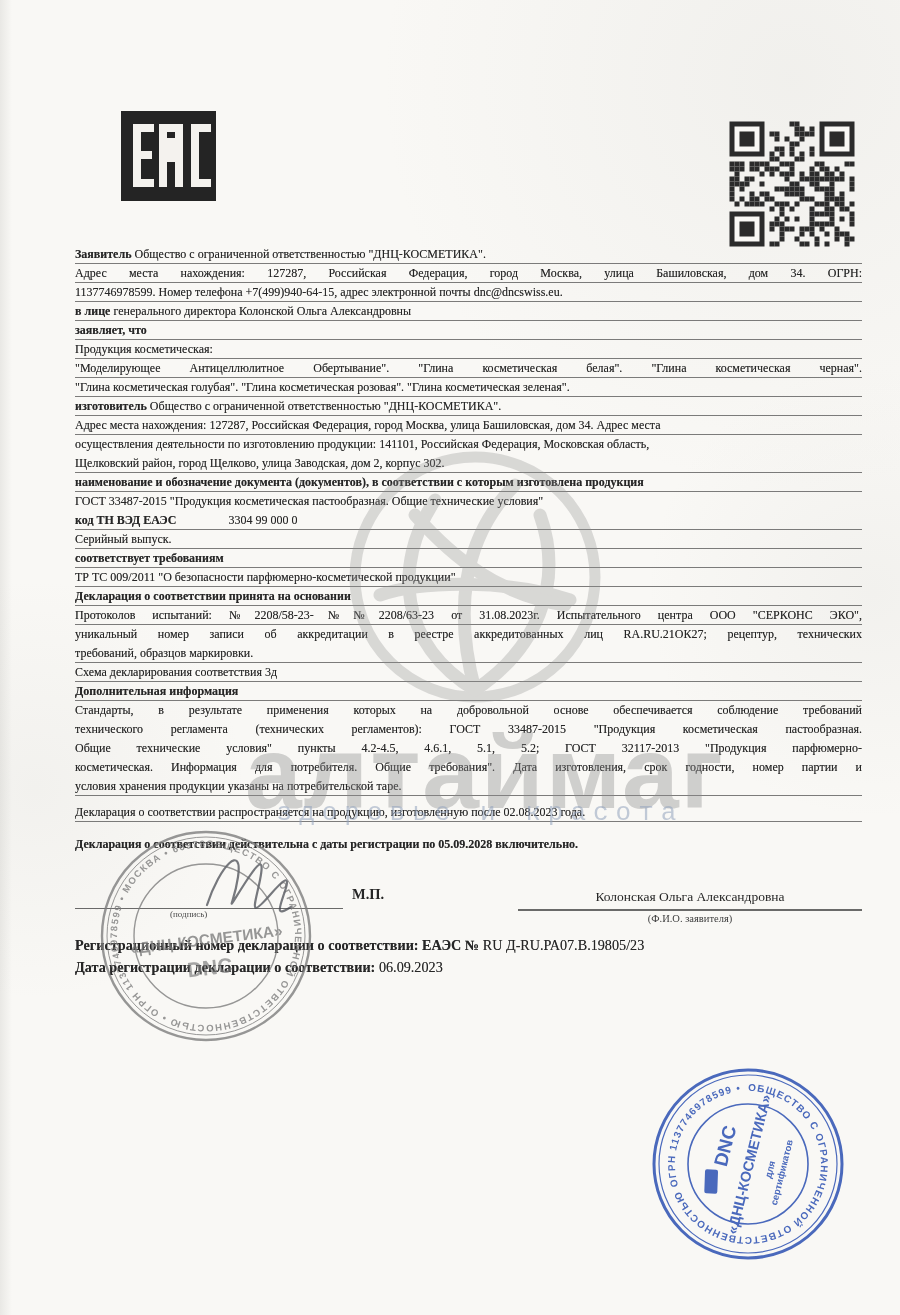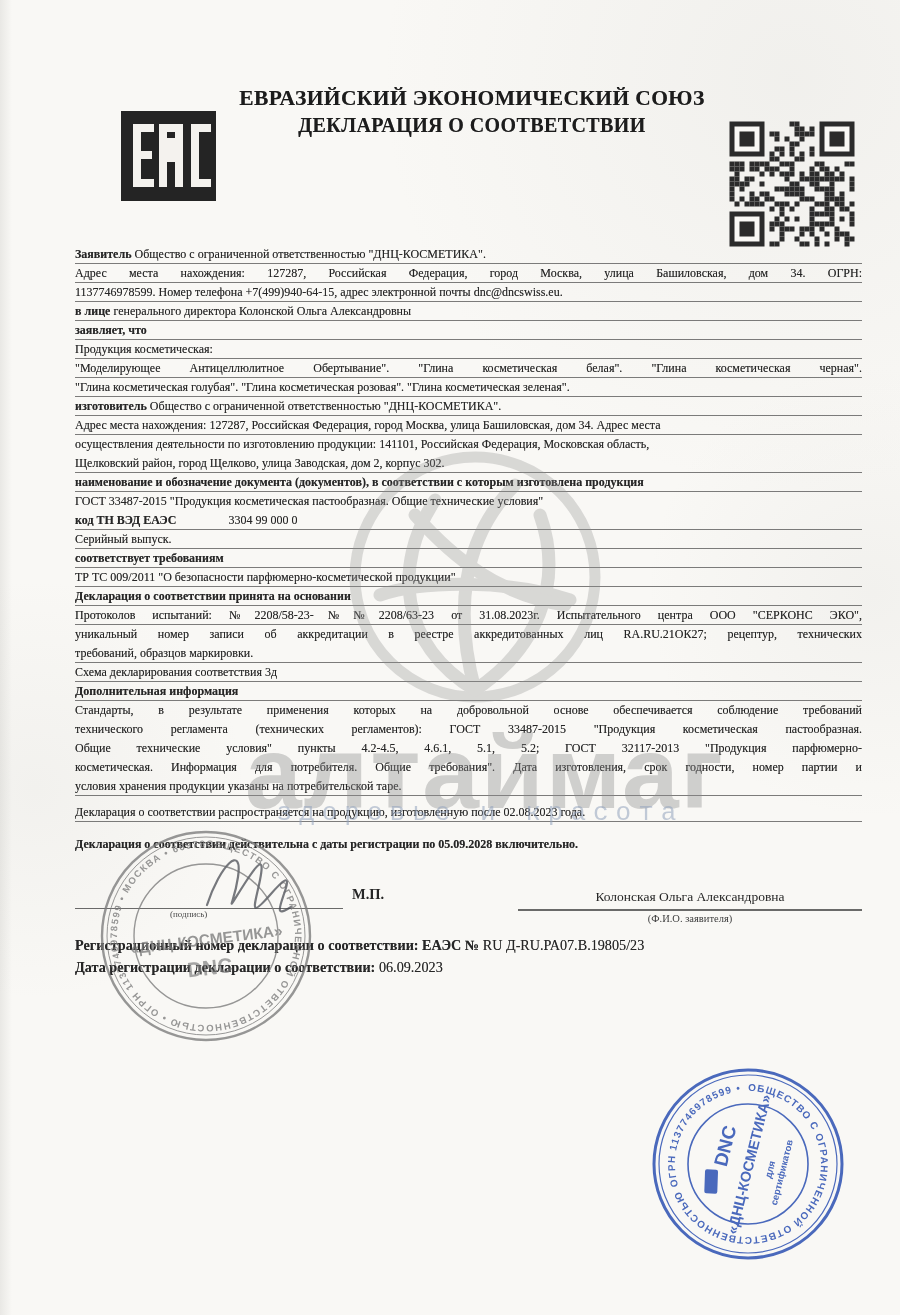--- a/index.html
+++ b/index.html
@@ -56,24 +56,20 @@
       <rect x="38" y="13" width="8" height="63"></rect>
         <rect x="54" y="13" width="8" height="63"></rect>
       <rect x="38" y="13" width="24" height="8"></rect>
         <rect x="46" y="27" width="8" height="24"></rect>
       <rect x="70" y="13" width="8" height="63"></rect>
         <rect x="78" y="13" width="12" height="8"></rect>
       <rect x="78" y="68" width="12" height="8"></rect>
     </g>
   </svg>
 
-  <div class="abs title-block">
-    <div class="title-line1">ЕВРАЗИЙСКИЙ ЭКОНОМИЧЕСКИЙ СОЮЗ</div>
-    <div class="title-line2">ДЕКЛАРАЦИЯ О СООТВЕТСТВИИ</div>
-  </div>
 
   <svg id="qr" class="abs" style="left:727px; top:119px;" width="130" height="130" viewBox="0 0 130 130">
       <rect x="62.5" y="2.5" width="5" height="5" fill="#2b2b2b"></rect>
       <rect x="67.5" y="2.5" width="5" height="5" fill="#2b2b2b"></rect>
       <rect x="67.5" y="7.5" width="5" height="5" fill="#2b2b2b"></rect>
       <rect x="72.5" y="7.5" width="5" height="5" fill="#2b2b2b"></rect>
       <rect x="82.5" y="7.5" width="5" height="5" fill="#2b2b2b"></rect>
       <rect x="42.5" y="12.5" width="5" height="5" fill="#2b2b2b"></rect>
       <rect x="47.5" y="12.5" width="5" height="5" fill="#2b2b2b"></rect>
       <rect x="67.5" y="12.5" width="5" height="5" fill="#2b2b2b"></rect>

